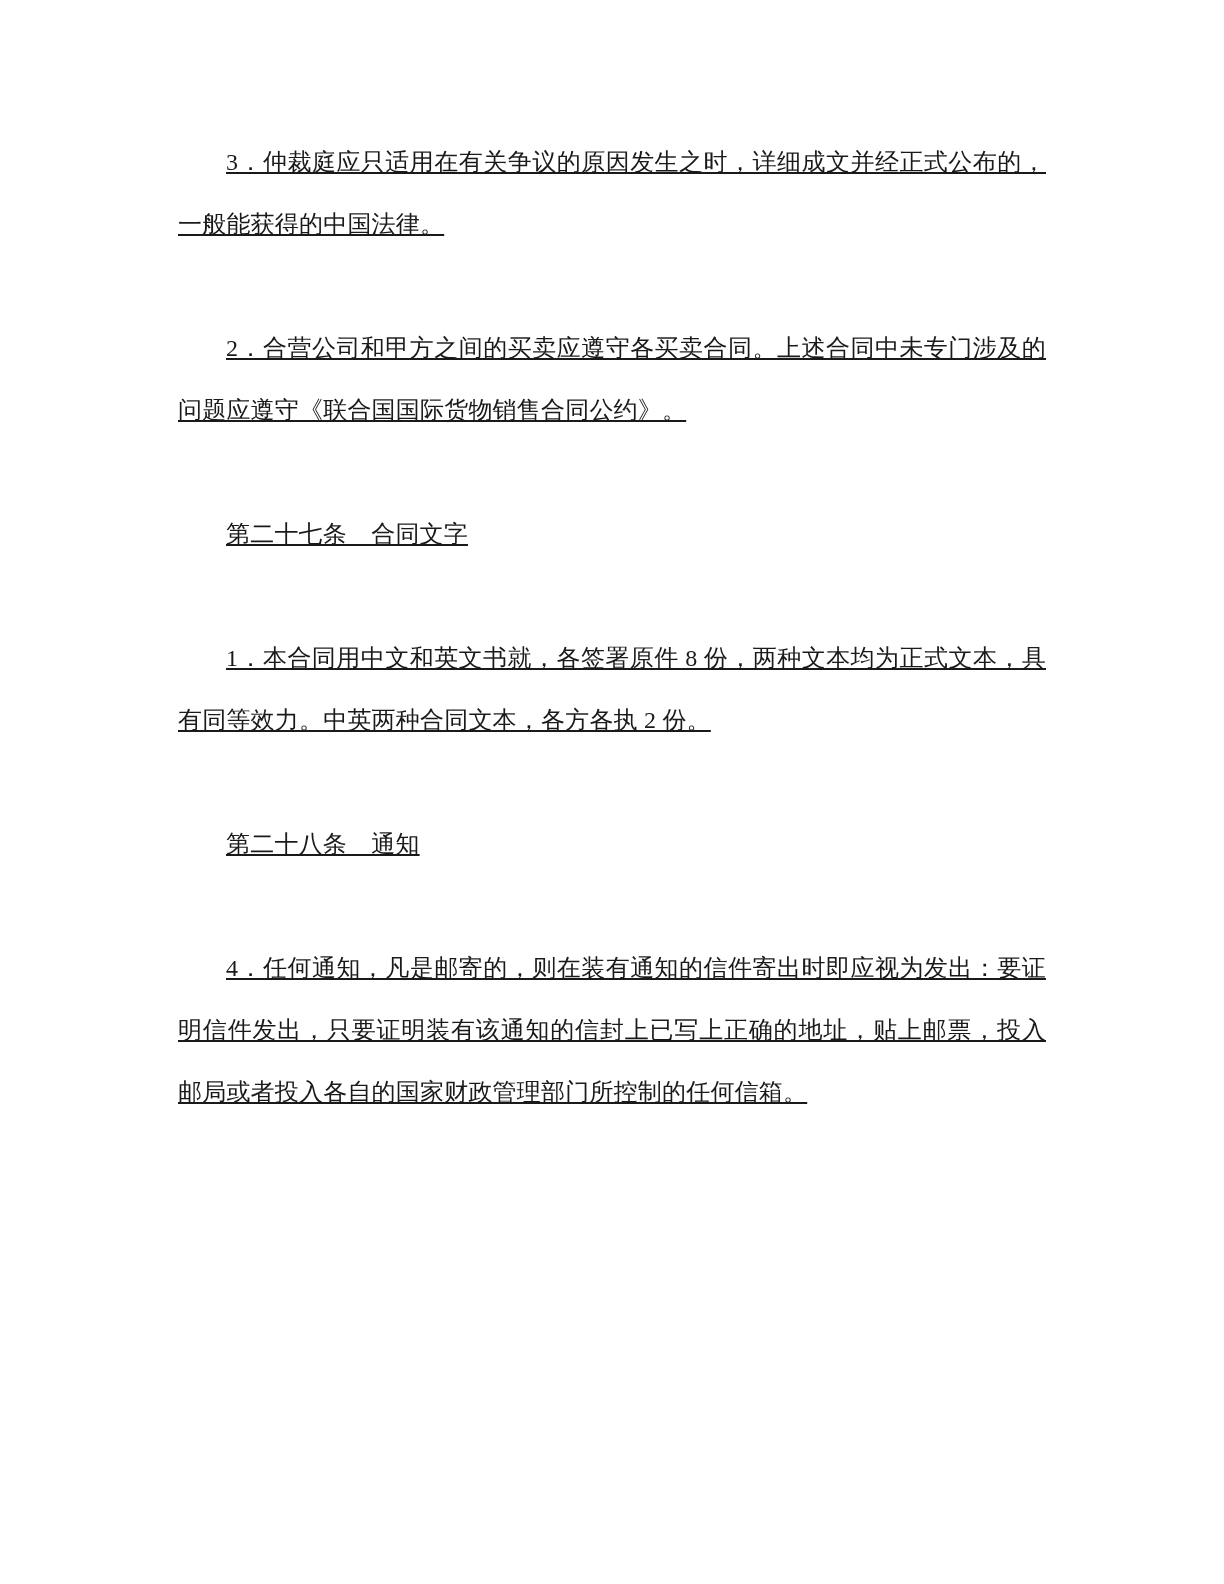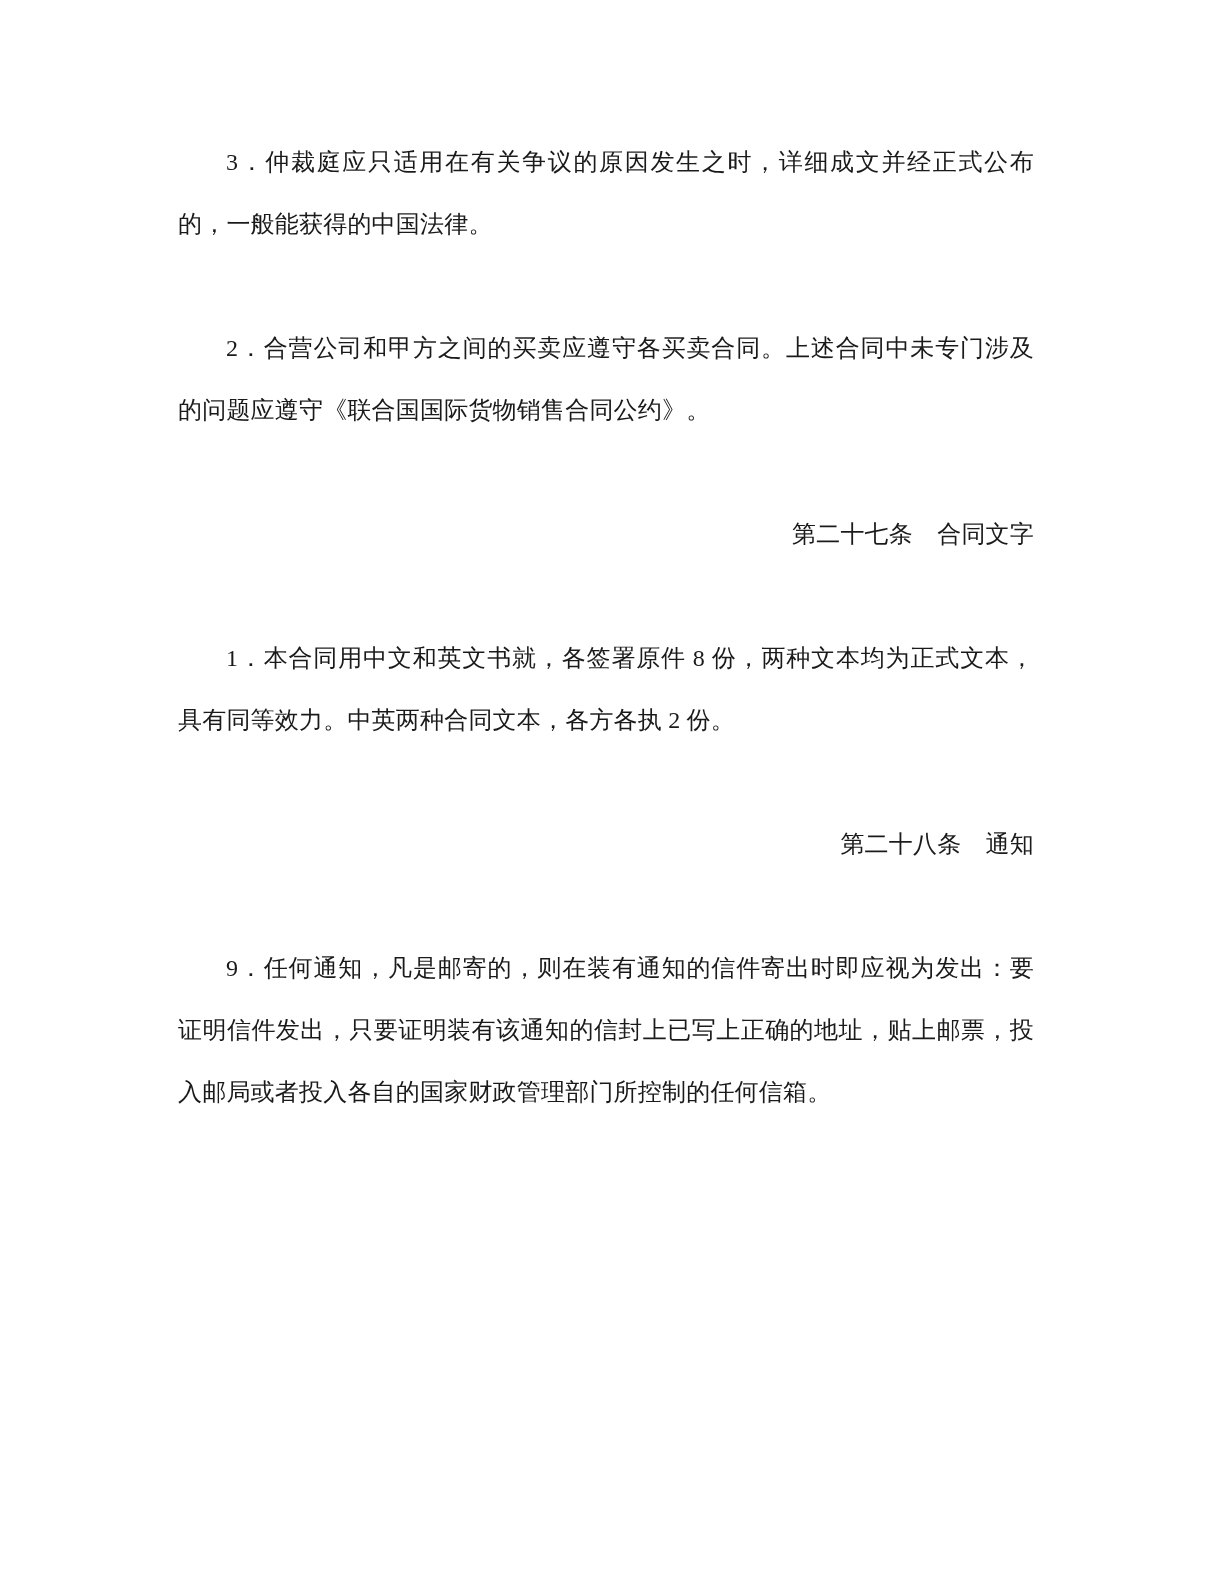--- a/index.html
+++ b/index.html
@@ -19,39 +19,40 @@
     padding: 131px 178px 0 178px;
     background: var(--page-bg);
     color: var(--text-color);
     font-family: "Liberation Serif", "DejaVu Serif", serif;
     font-size: 24px;
     line-height: 62px;
     text-align: justify;
     overflow: hidden;
   }
   .page p {
-    margin: 0 12px 62px 0;
+    margin: 0 0 62px 0;
     text-indent: 2em;
     letter-spacing: 0.2px;
     word-break: break-all;
+    text-decoration: underline;
   }
   .page p.article-heading {
-    text-align: right;
+    text-align: left;
   }
 </style>
 </head>
 <body>
 
 <div class="page">
   <p>3．仲裁庭应只适用在有关争议的原因发生之时，详细成文并经正式公布的，一般能获得的中国法律。</p>
 
   <p>2．合营公司和甲方之间的买卖应遵守各买卖合同。上述合同中未专门涉及的问题应遵守《联合国国际货物销售合同公约》。</p>
 
   <p class="article-heading">第二十七条　合同文字</p>
 
   <p>1．本合同用中文和英文书就，各签署原件 8 份，两种文本均为正式文本，具有同等效力。中英两种合同文本，各方各执 2 份。</p>
 
 
   <p class="article-heading">第二十八条　通知</p>
 
 
-  <p>9．任何通知，凡是邮寄的，则在装有通知的信件寄出时即应视为发出：要证明信件发出，只要证明装有该通知的信封上已写上正确的地址，贴上邮票，投入邮局或者投入各自的国家财政管理部门所控制的任何信箱。</p>
+  <p>4．任何通知，凡是邮寄的，则在装有通知的信件寄出时即应视为发出：要证明信件发出，只要证明装有该通知的信封上已写上正确的地址，贴上邮票，投入邮局或者投入各自的国家财政管理部门所控制的任何信箱。</p>
 </div>
 
 </body></html>

